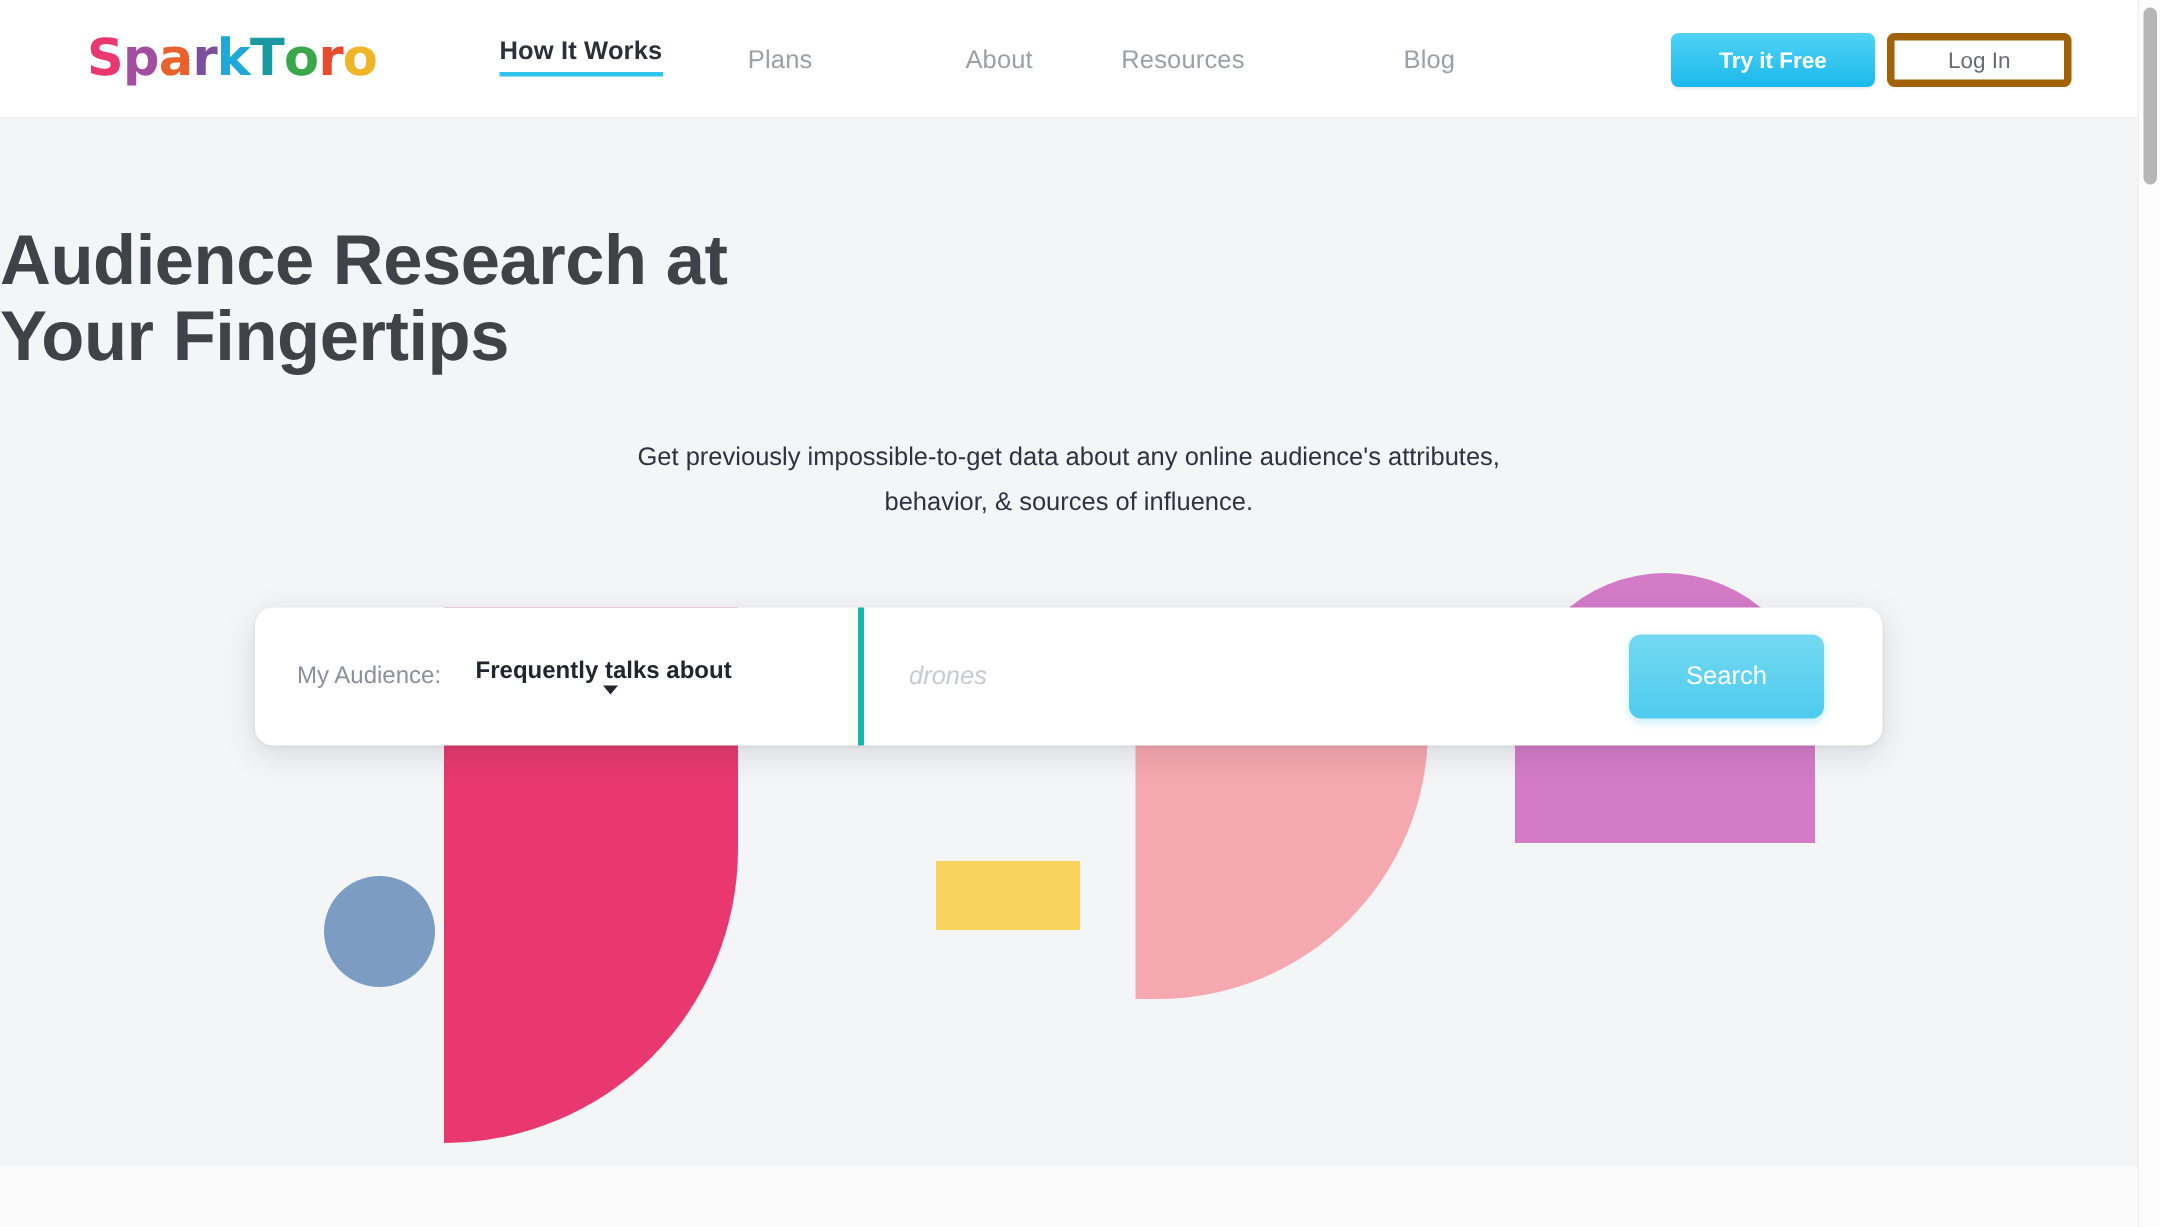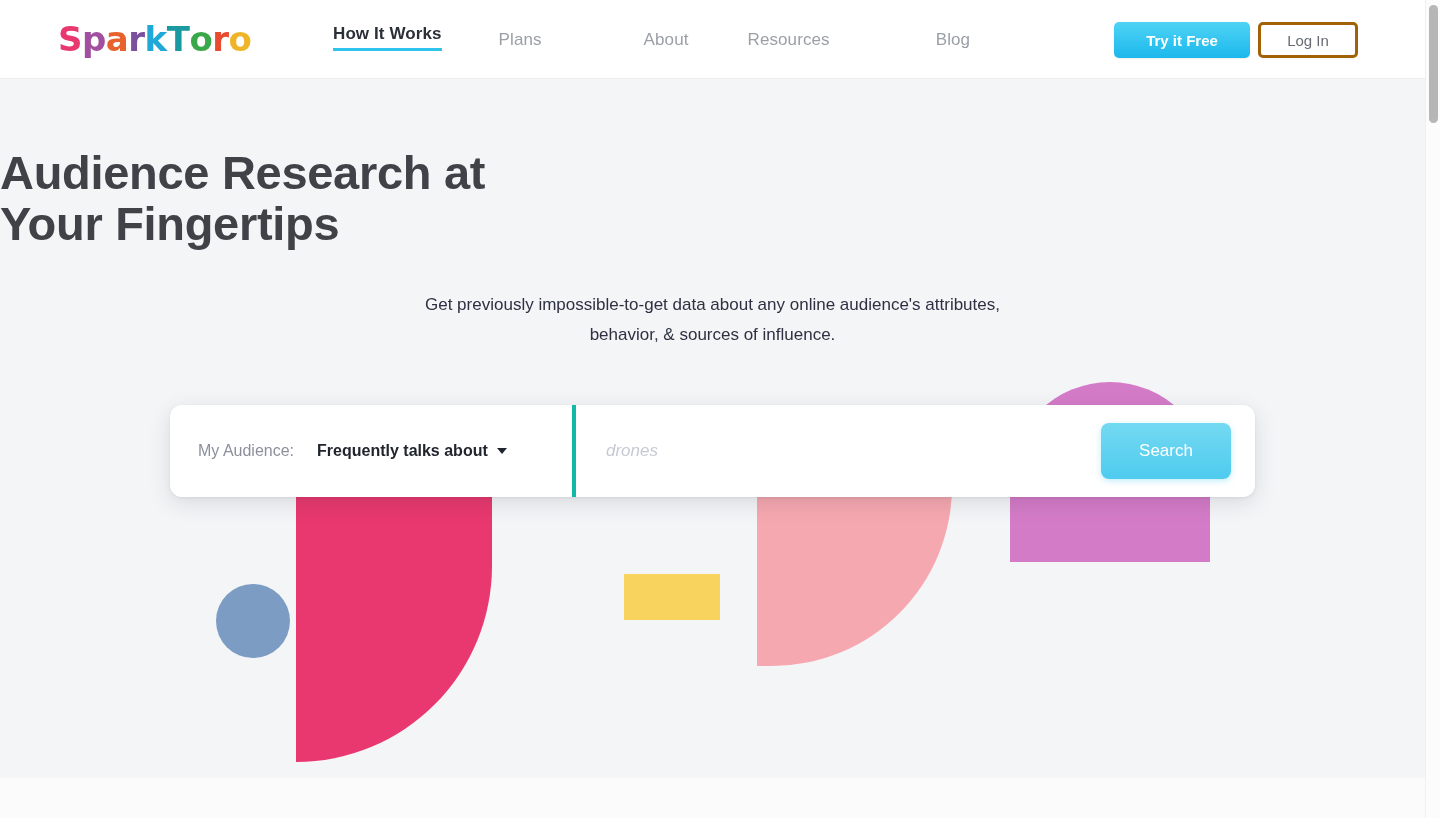--- a/index.html
+++ b/index.html
@@ -98,25 +98,25 @@
     border: none;
     cursor: pointer;
     box-shadow: 0 1px 2px rgba(0,0,0,0.08);
     margin-left: 16px;
   }
 
   .btn-login {
     position: absolute;
     left: 1258px;
     top: 22px;
-    width: 100px;
+    width: 123px;
     height: 36px;
     border-radius: 5px;
     background: #ffffff;
-    border: 3px solid #a16207;
+    border: 5px solid #a16207;
     color: #676c74;
     font-size: 15px;
     display: flex;
     align-items: center;
     justify-content: center;
     cursor: pointer;
     box-shadow: 0 1px 2px rgba(0,0,0,0.04);
   }
 
   
@@ -215,20 +215,21 @@
     white-space: nowrap;
   }
   .search-select {
     display: flex;
     align-items: center;
     font-size: 16px;
     font-weight: bold;
     color: #20252e;
     cursor: pointer;
     white-space: nowrap;
+    flex-direction: column;
   }
   .caret {
     display: inline-block;
     width: 0; height: 0;
     margin-left: 9px;
     border-left: 5px solid transparent;
     border-right: 5px solid transparent;
     border-top: 6px solid #20252e;
   }
 
@@ -246,21 +247,21 @@
     color: #2d3142;
     font-family: "Liberation Sans", sans-serif;
     background: transparent;
     font-style: italic;
   }
   .search-input::placeholder { color: #c6cad2; }
 
   .btn-search {
     width: 130px;
     height: 56px;
-    margin: auto 24px auto 0;
+    margin: auto 39px auto 0;
     border-radius: 8px;
     border: none;
     background: linear-gradient(180deg, #74d9f2 0%, #4ecbee 100%);
     color: #ffffff;
     font-size: 17px;
     display: flex;
     align-items: center;
     justify-content: center;
     cursor: pointer;
     box-shadow: 0 2px 6px rgba(78,203,238,0.35);

